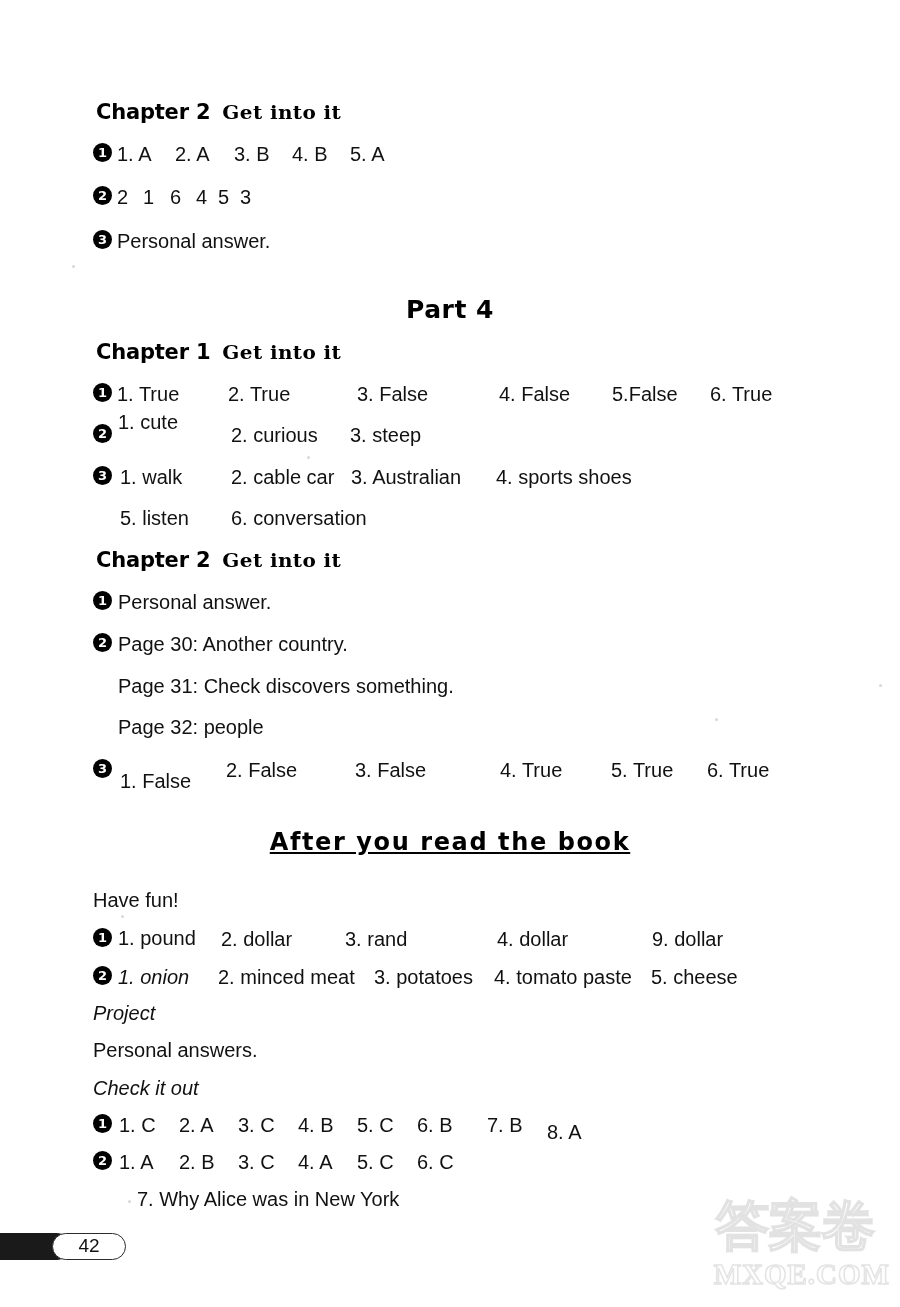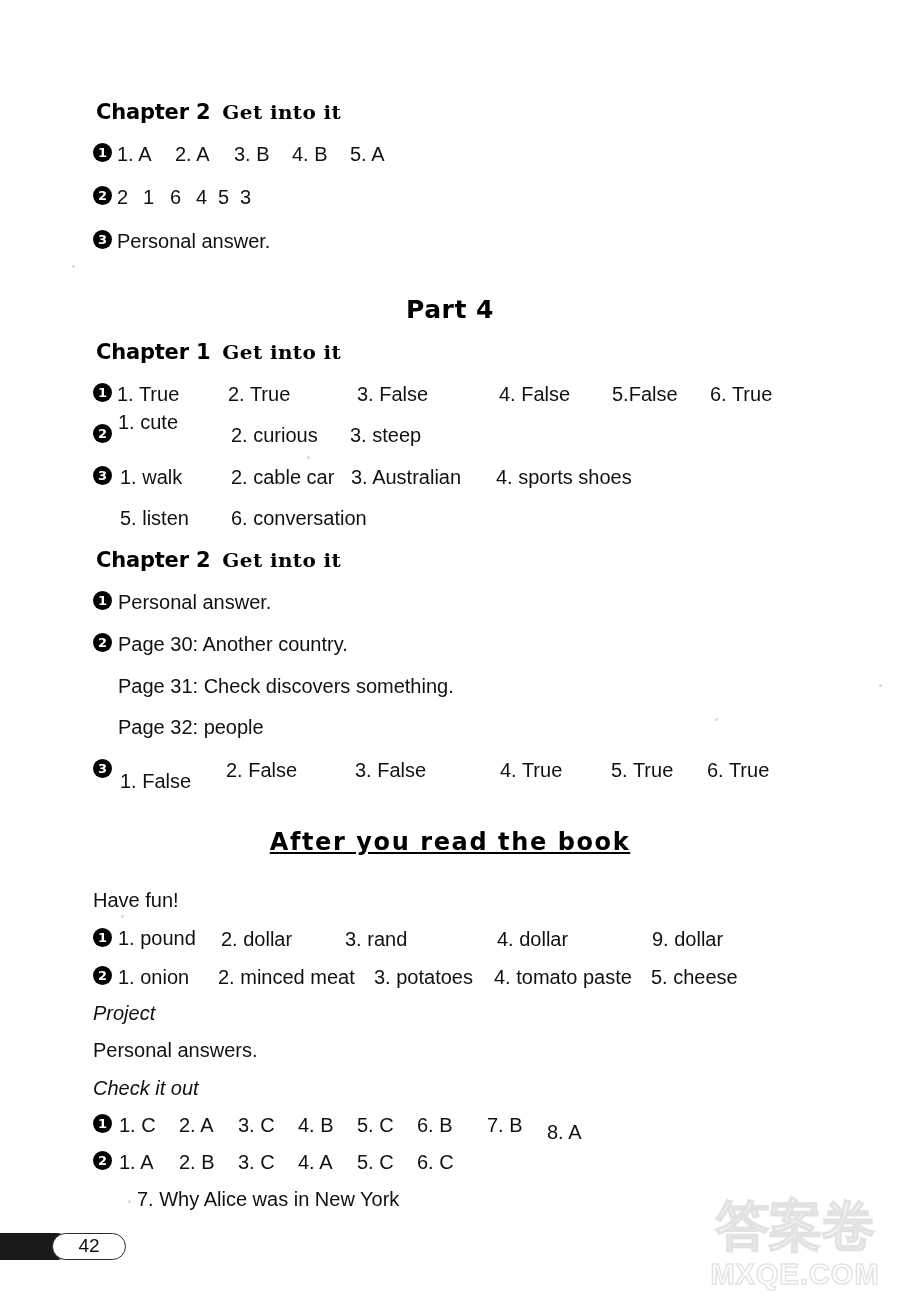--- a/index.html
+++ b/index.html
@@ -166,22 +166,22 @@
     line-height: 64px;
     color: transparent;
     -webkit-text-stroke: 1.4px #e2e2e2;
     letter-spacing: -1px;
   }
   .wm-dom {
     position: absolute;
     left: 0;
     top: 62px;
     width: 190px;
-    text-align: center;
-    font-family: Liberation Sans, sans-serif;
+    text-align: right;
+    font-family: Liberation Serif, serif;
     font-size: 29px;
     font-weight: bold;
     letter-spacing: 1px;
     color: transparent;
     -webkit-text-stroke: 1.5px #e4e4e4;
   }
 
   
   .speck {
     position: absolute;
@@ -272,21 +272,21 @@
   <div class="plain-head" style="left:93px; top:889px;">Have fun!</div>
 
   <div class="bullet" style="left:93px; top:928px;">1</div>
   <span class="tok" style="left:118px; top:927px;">1. pound</span>
   <span class="tok" style="left:221px; top:928px;">2. dollar</span>
   <span class="tok" style="left:345px; top:928px;">3. rand</span>
   <span class="tok" style="left:497px; top:928px;">4. dollar</span>
   <span class="tok" style="left:652px; top:928px;">9. dollar</span>
 
   <div class="bullet" style="left:93px; top:966px;">2</div>
-  <span class="tok" style="left:118px; top:966px;">1. onion</span>
+  <span class="tok" style="left:118px; top:966px;font-style:italic;">1. onion</span>
   <span class="tok" style="left:218px; top:966px;">2. minced meat</span>
   <span class="tok" style="left:374px; top:966px;">3. potatoes</span>
   <span class="tok" style="left:494px; top:966px;">4. tomato paste</span>
   <span class="tok" style="left:651px; top:966px;">5. cheese</span>
 
   <div class="slant-head" style="left:93px; top:1002px;">Project</div>
   <div class="plain-head" style="left:93px; top:1039px;">Personal answers.</div>
 
   <div class="slant-head" style="left:93px; top:1077px;">Check it out</div>
 

